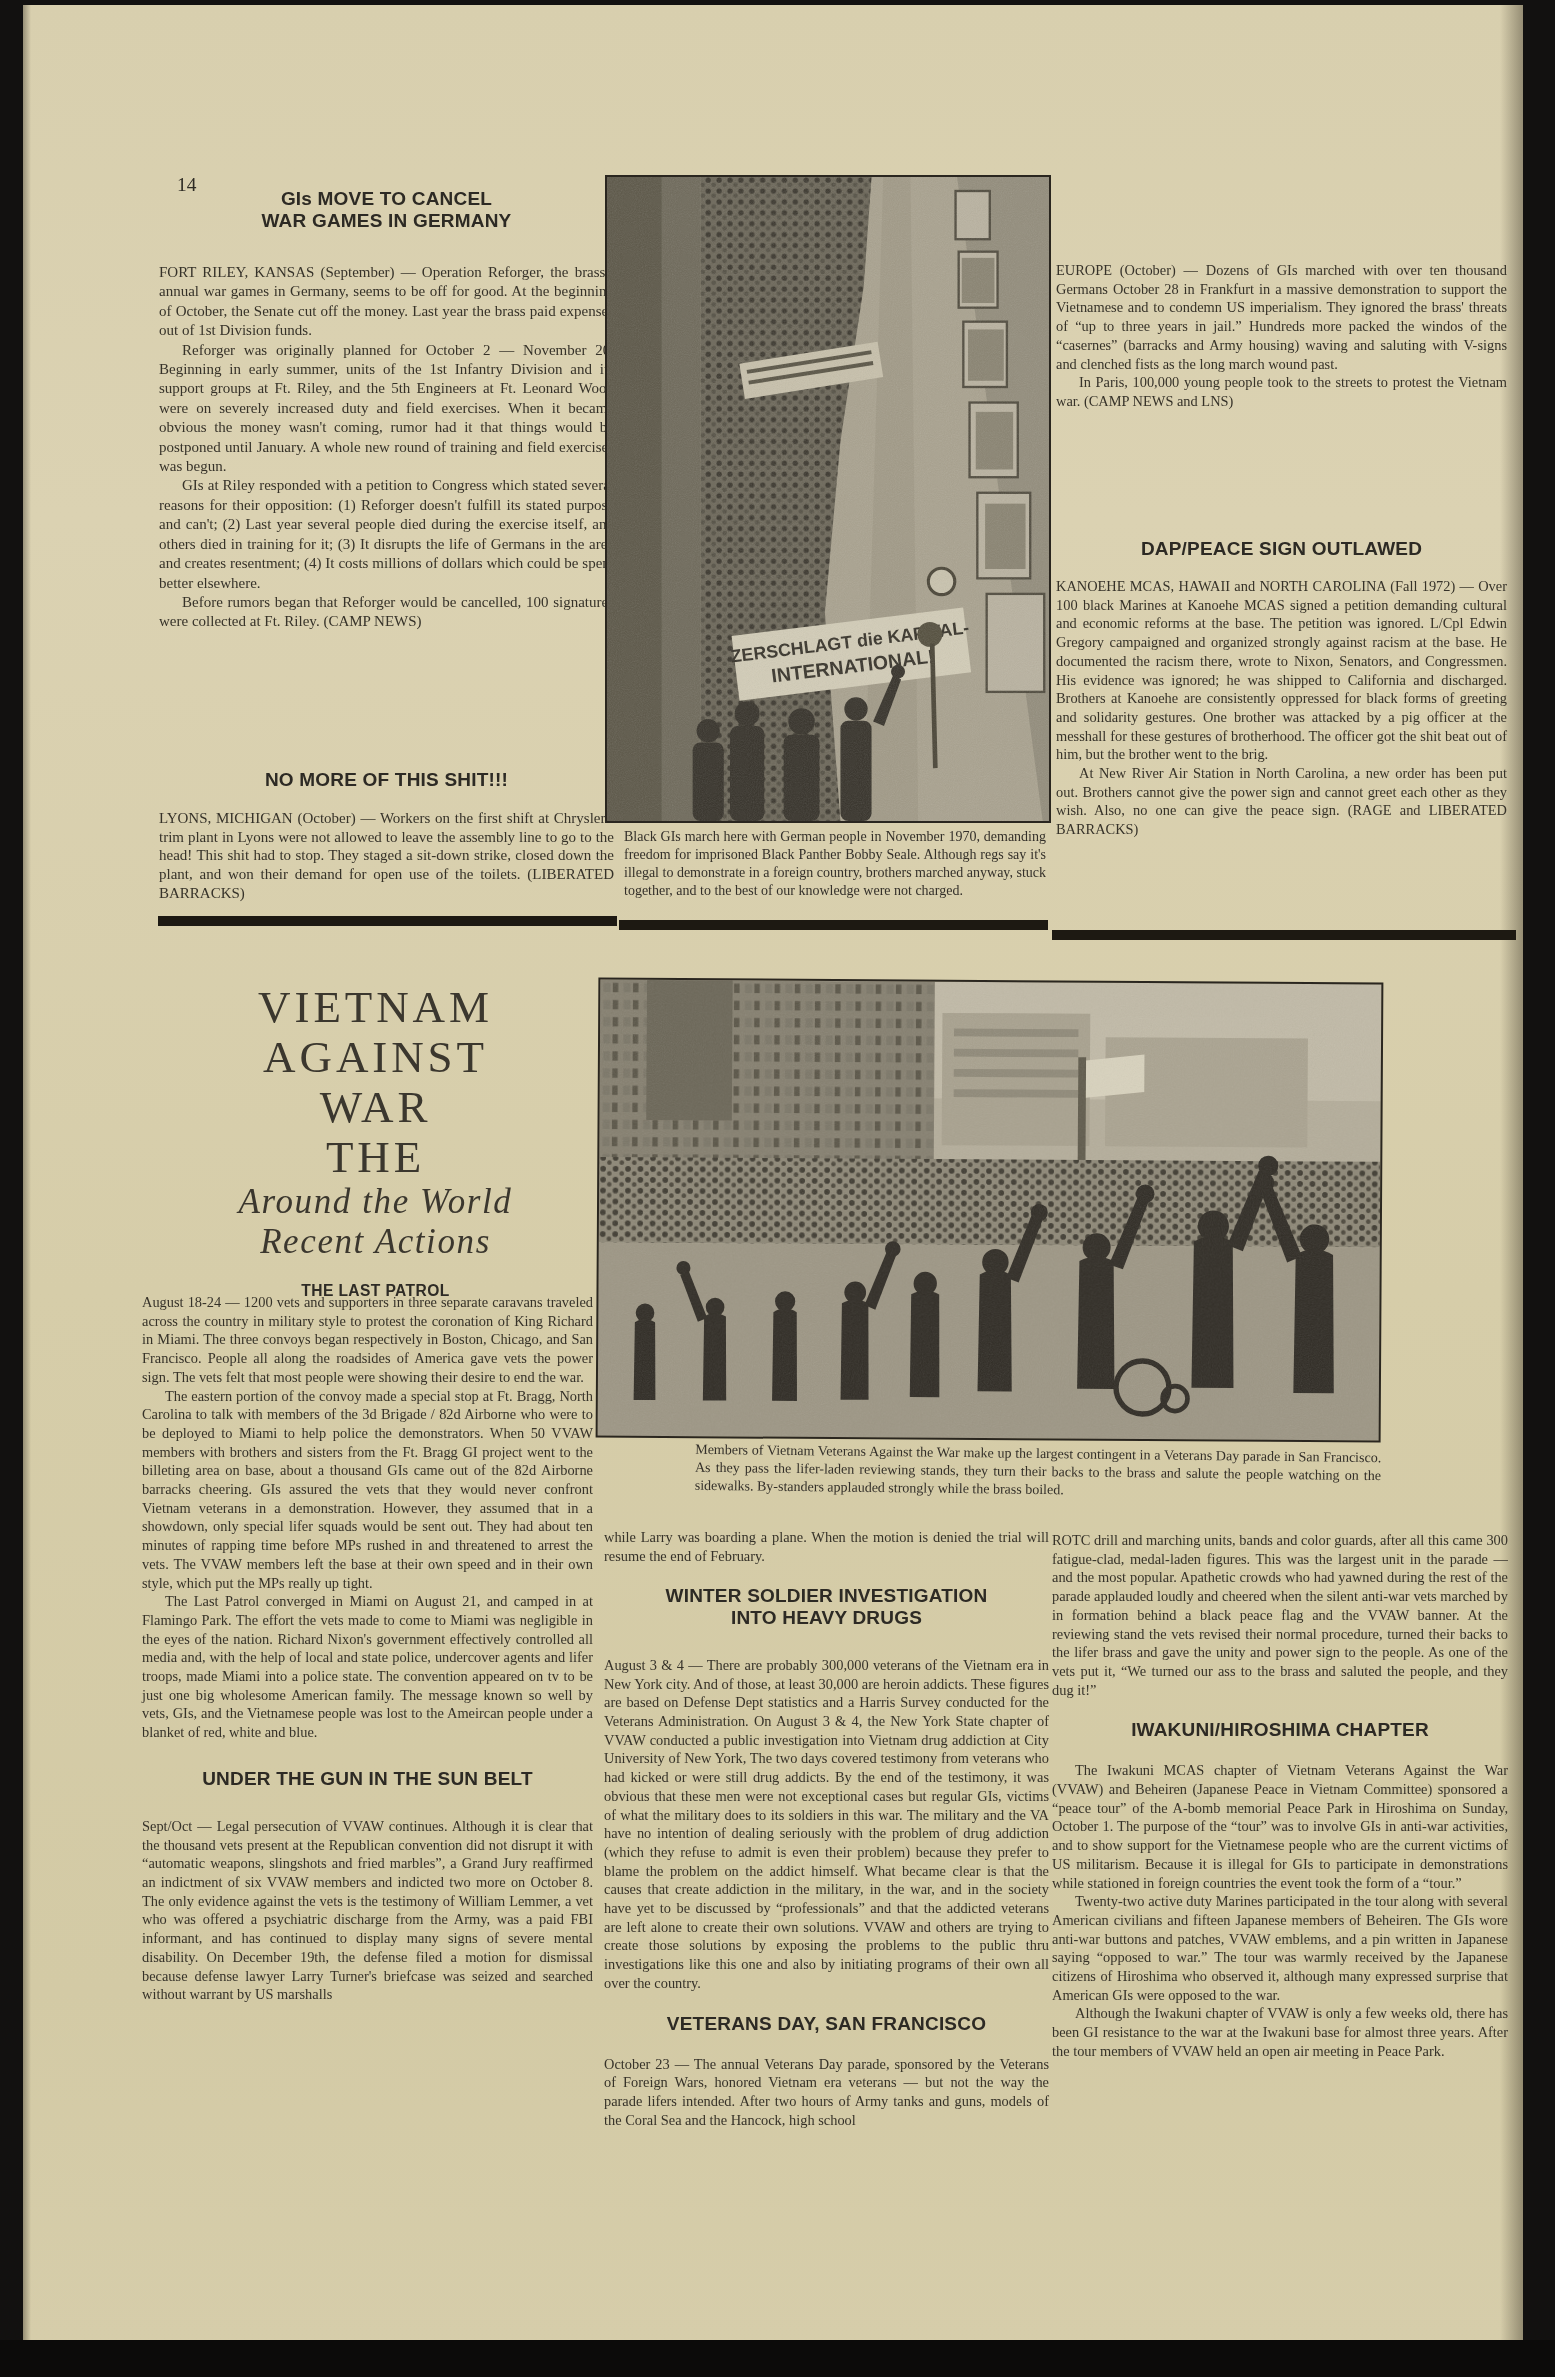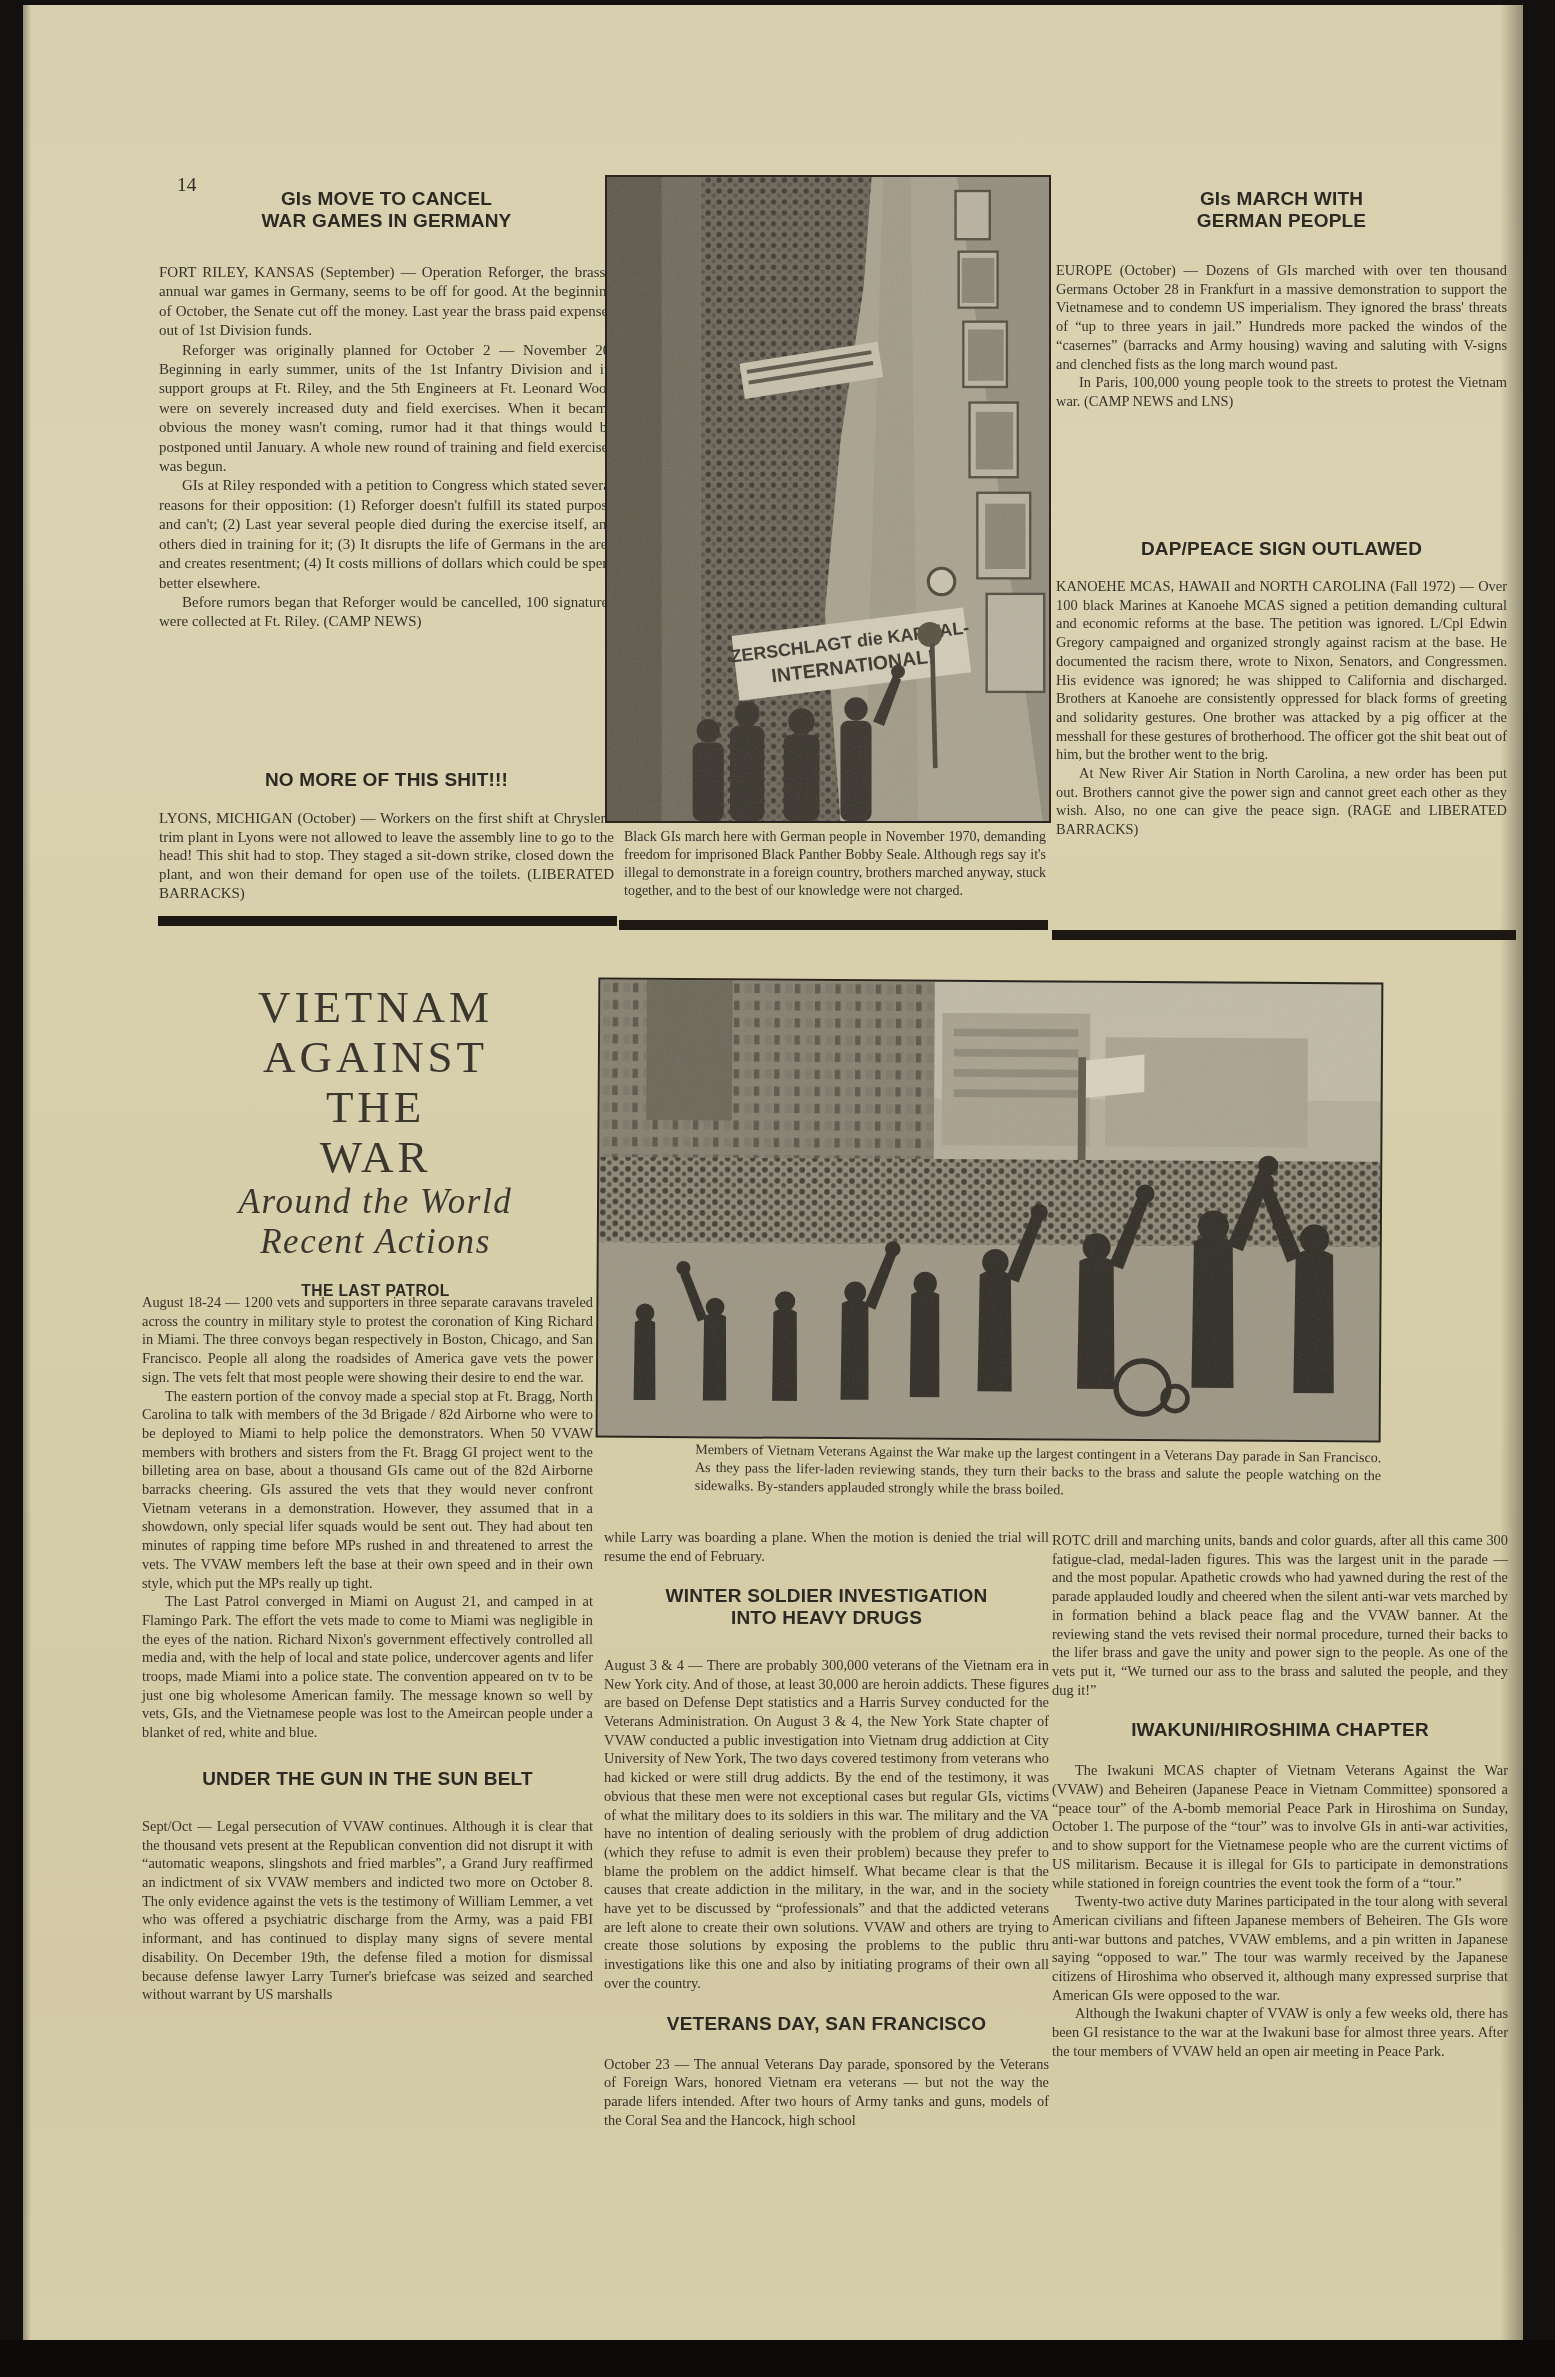--- a/index.html
+++ b/index.html
@@ -122,43 +122,39 @@
 
       <circle cx="430" cy="520" r="17" fill="#c9c3ae" stroke="#4a4537" stroke-width="4"></circle>
       <circle cx="415" cy="588" r="16" fill="#55503f"></circle>
       <line x1="418" y1="600" x2="422" y2="760" stroke="#4a4537" stroke-width="6"></line>
       <rect width="568" height="828" filter="url(#grain1)" opacity="0.16"></rect>
     </svg>
   </div>
   <div class="abs caption" style="left:624px;top:828px;width:422px;">Black GIs march here with German people in November 1970, demanding freedom for imprisoned Black Panther Bobby Seale. Although regs say it's illegal to demonstrate in a foreign country, brothers marched anyway, stuck together, and to the best of our knowledge were not charged.</div>
   <div class="abs hrule" style="left:619px;top:920px;width:429px;height:10px;"></div>
 
-  <div class="abs" style="left:1056px;top:188px;width:451px;">
-    <h2 class="hd">GIs MARCH WITH</h2>
-    <h2 class="hd">GERMAN PEOPLE</h2>
-  </div>
   <div class="abs bodycol-sm" style="left:1056px;top:261px;width:451px;">
     <p>EUROPE (October) — Dozens of GIs marched with over ten thousand Germans October 28 in Frankfurt in a massive demonstration to support the Vietnamese and to condemn US imperialism. They ignored the brass' threats of “up to three years in jail.” Hundreds more packed the windos of the “casernes” (barracks and Army housing) waving and saluting with V-signs and clenched fists as the long march wound past.</p>
     <p class="ind">In Paris, 100,000 young people took to the streets to protest the Vietnam war. (CAMP NEWS and LNS)</p>
   </div>
 
   <div class="abs" style="left:1056px;top:538px;width:451px;">
     <h2 class="hd">DAP/PEACE SIGN OUTLAWED</h2>
   </div>
   <div class="abs bodycol-sm" style="left:1056px;top:577px;width:451px;">
     <p>KANOEHE MCAS, HAWAII and NORTH CAROLINA (Fall 1972) — Over 100 black Marines at Kanoehe MCAS signed a petition demanding cultural and economic reforms at the base. The petition was ignored. L/Cpl Edwin Gregory campaigned and organized strongly against racism at the base. He documented the racism there, wrote to Nixon, Senators, and Congressmen. His evidence was ignored; he was shipped to California and discharged. Brothers at Kanoehe are consistently oppressed for black forms of greeting and solidarity gestures. One brother was attacked by a pig officer at the messhall for these gestures of brotherhood. The officer got the shit beat out of him, but the brother went to the brig.</p>
     <p class="ind">At New River Air Station in North Carolina, a new order has been put out. Brothers cannot give the power sign and cannot greet each other as they wish. Also, no one can give the peace sign. (RAGE and LIBERATED BARRACKS)</p>
   </div>
   <div class="abs hrule" style="left:1052px;top:930px;width:464px;height:10px;"></div>
 
   <div class="abs masthead" style="left:173px;top:982px;width:405px;">
     <div class="m-line">VIETNAM</div>
     <div class="m-line">AGAINST</div>
+    <div class="m-line">WAR</div>
     <div class="m-line">THE</div>
-    <div class="m-line">WAR</div>
     <div class="m-sub">Around the World</div>
     <div class="m-sub">Recent Actions</div>
     <div class="m-kick">THE LAST PATROL</div>
   </div>
 
   <div class="abs photo" style="left:599px;top:982px;width:781px;height:456px;transform:rotate(.35deg);">
     <svg width="781" height="456" viewBox="0 0 1004 586">
       <defs>
         <pattern id="win2" width="26" height="22" patternUnits="userSpaceOnUse">
           <rect width="26" height="22" fill="#857f6f"></rect>

